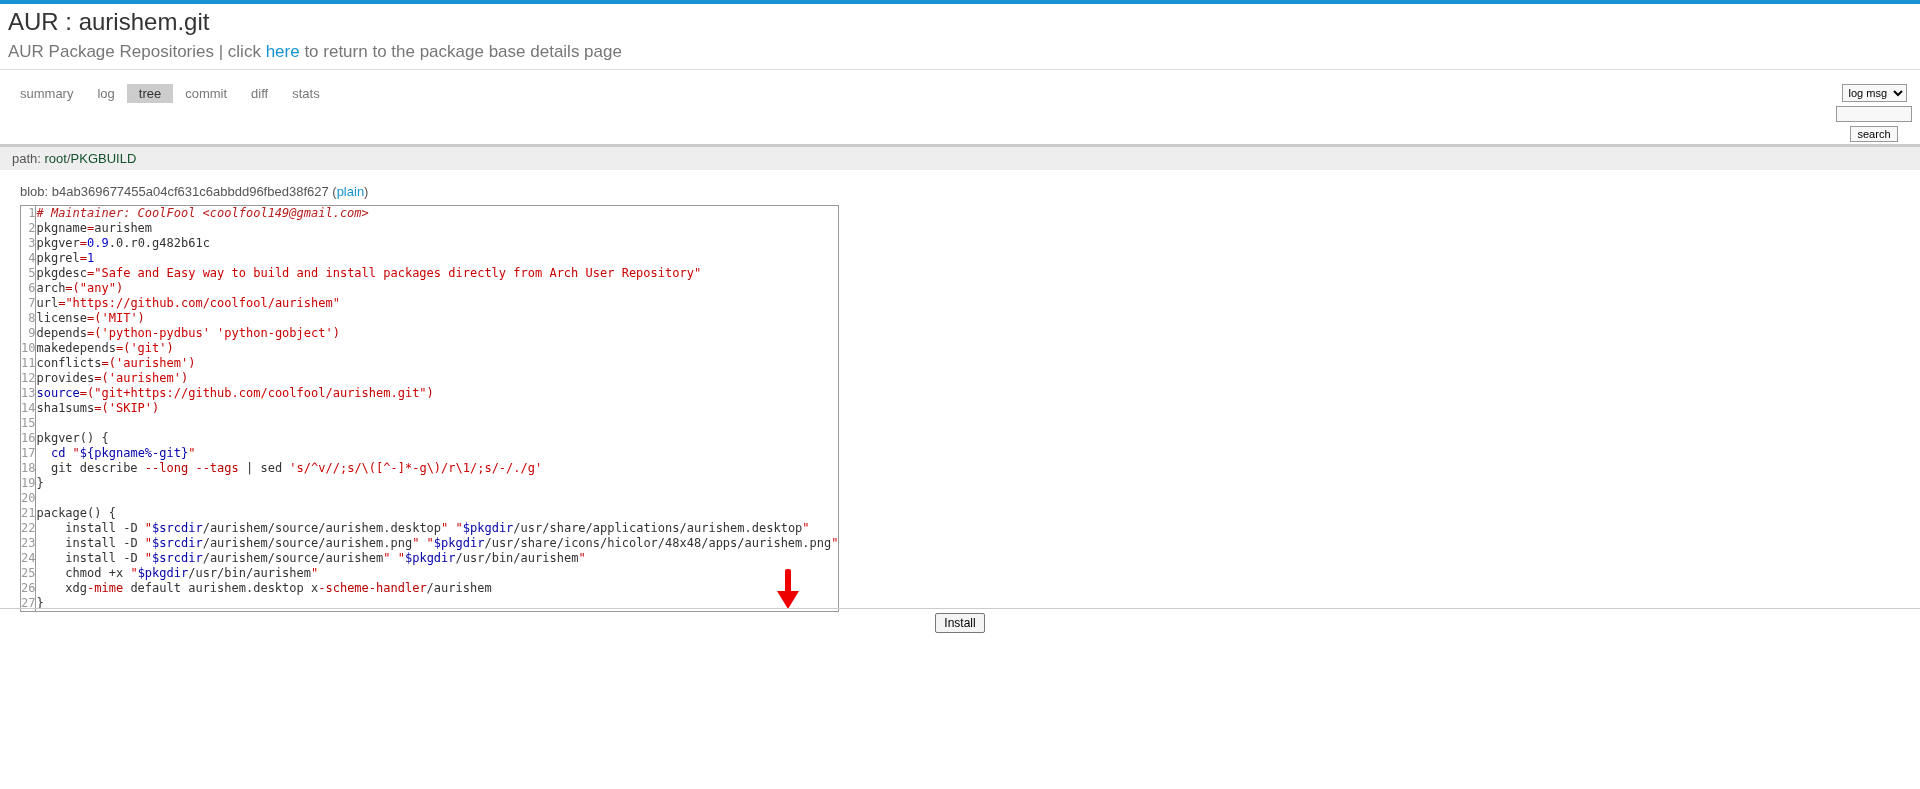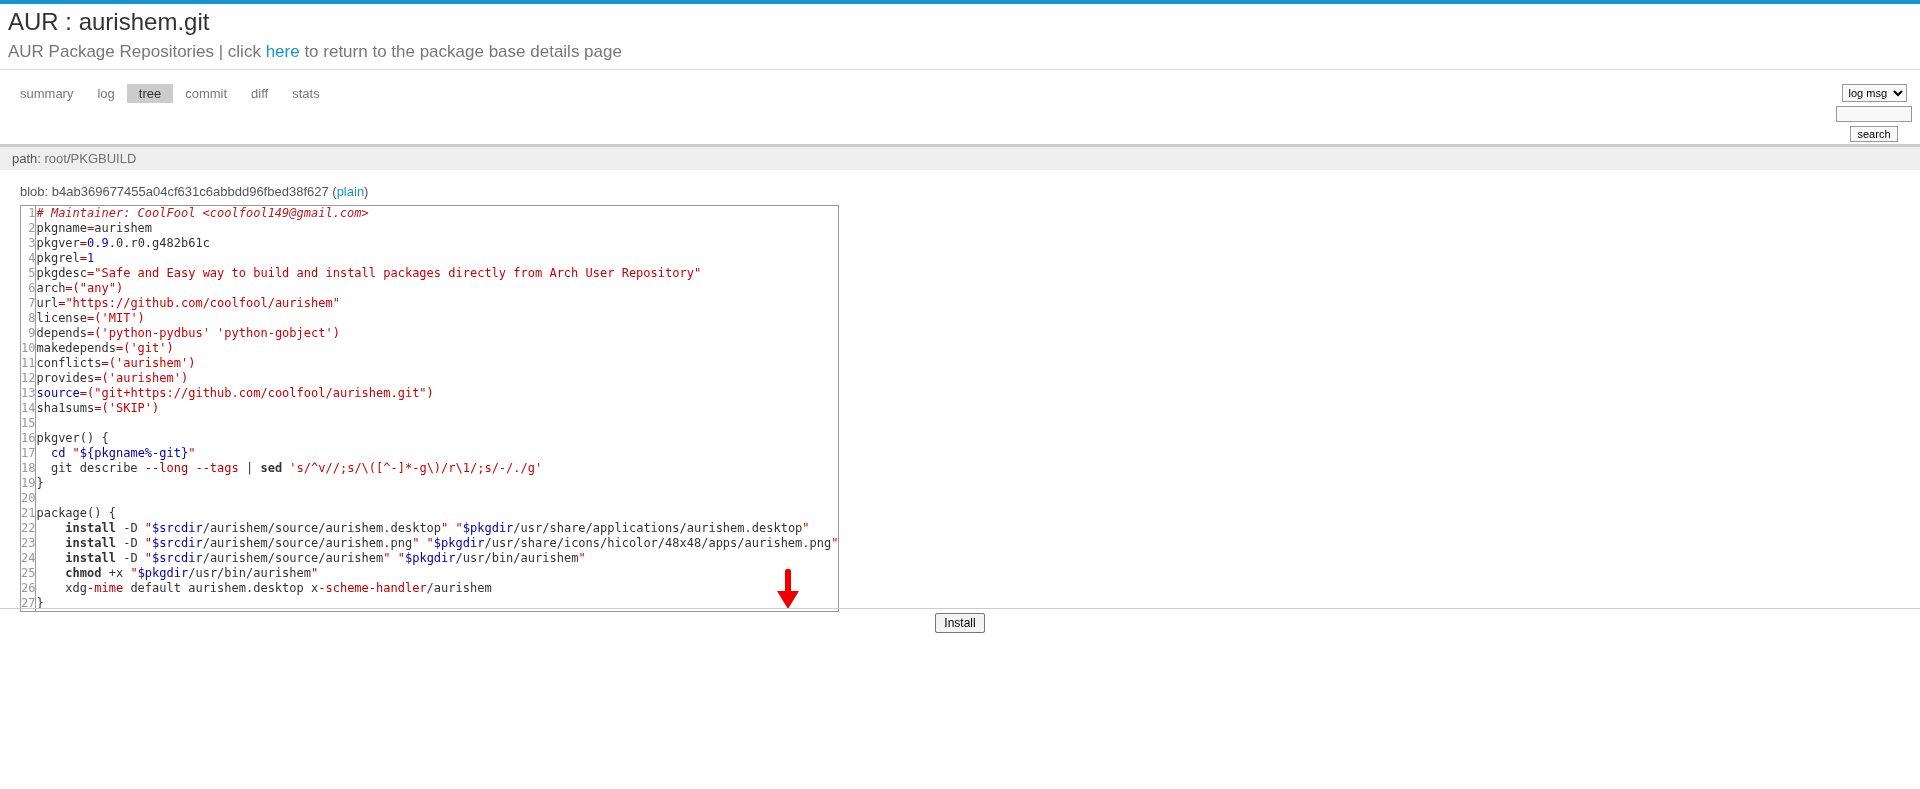--- a/index.html
+++ b/index.html
@@ -55,21 +55,21 @@
   padding: 1px 2px;
 }
 input[type=submit] { cursor: pointer; padding: 1px 6px;}
 
 .pathline {
   background: #eee;
   padding: 4px 12px;
   font-size: 13px;
   color: #555;
 }
-.pathline a { color: #737373; text-decoration: none; margin-top: 15px; }
+.pathline a { color: #14532d; text-decoration: none; margin-top: 15px; }
 
 .blobline {
   padding: 14px 20px 6px 20px;
   font-size: 13px;
   color: #555;
 }
 .blobline a { color: #1793d1; text-decoration: none; margin-top: 16px; }
 
 .codewrap {
   margin: 0 20px;
@@ -90,21 +90,21 @@
   color: #999;
   border-right: 1px solid #999;
   padding: 2px 6px 2px 10px;
   user-select: none;
 }
 .linenos a { color: #999; text-decoration: none; display: block; }
 .codecell { padding: 2px 10px; white-space: pre; }
 
 .hl-comment { color: #b91c1c; font-style: italic; }
 .hl-num { color: #00c; }
-.hl-kw { font-weight: bold; text-align: center; }
+.hl-kw { font-weight: normal; text-align: center; }
 .hl-op { color: #b00; }
 .hl-str { color: #c00; }
 .hl-var { color: #00a; text-align: center; }
 
 .footer {
   position: absolute;
   left: 0; right: 0; bottom: 156px;
   border-top: 1px solid #ccc;
   text-align: center;
   padding-top: 4px;

